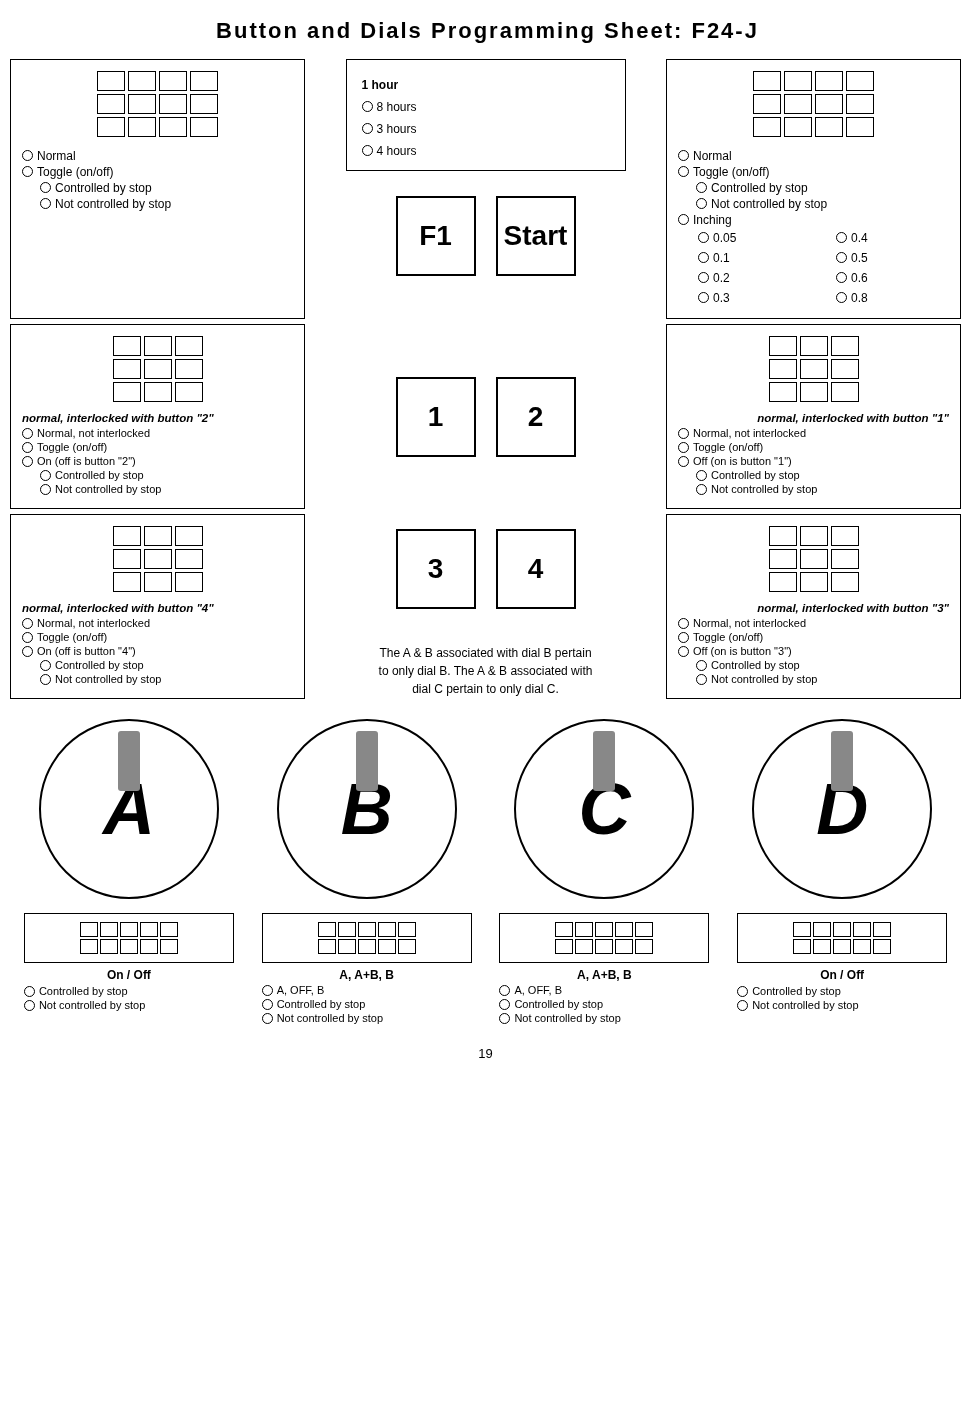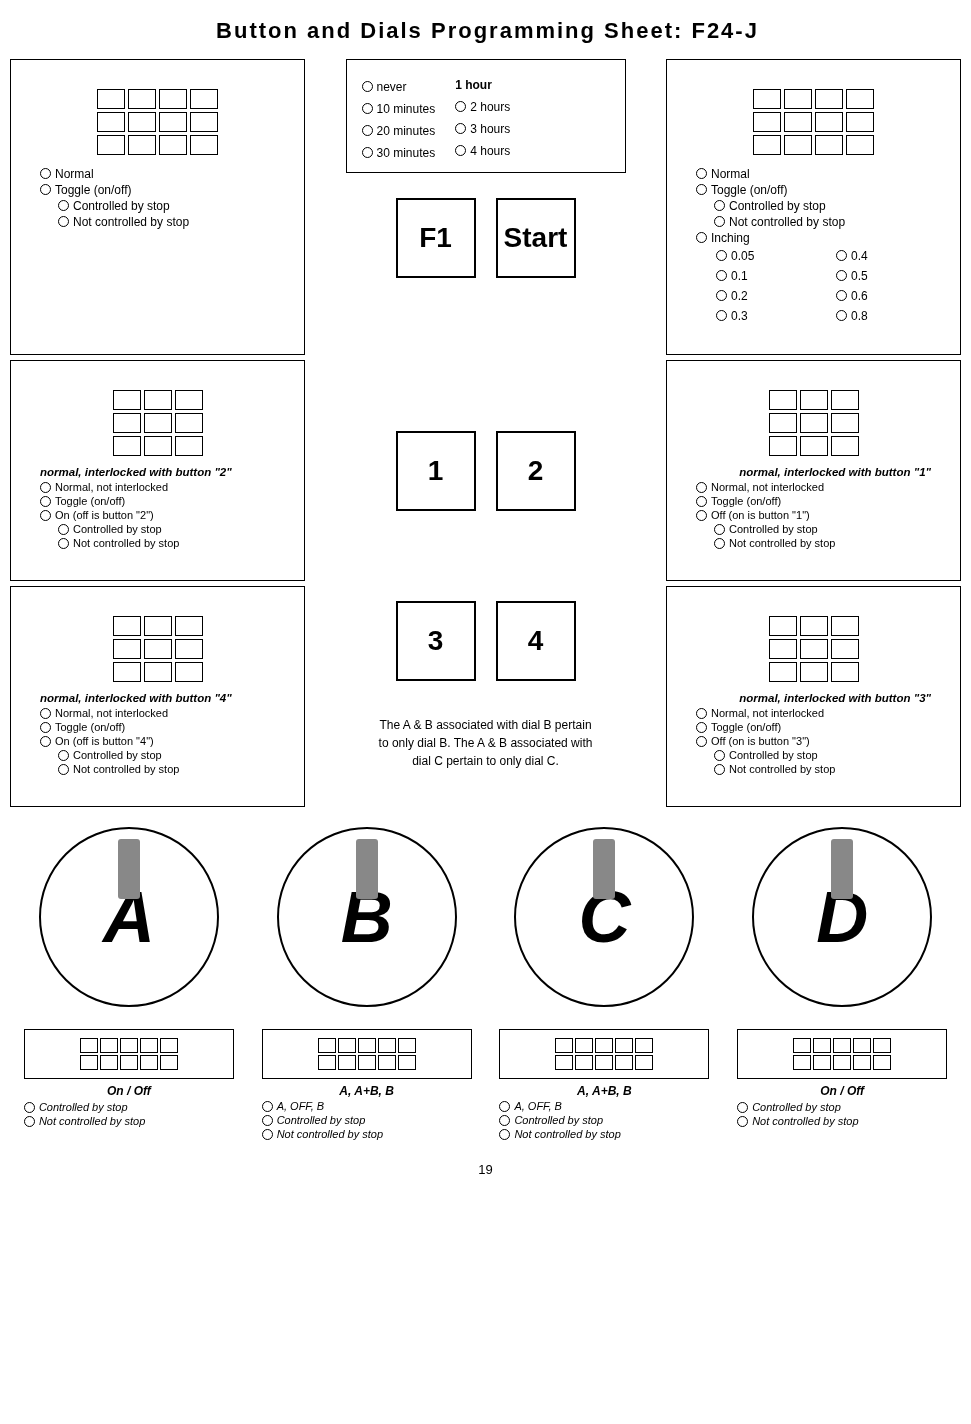--- a/index.html
+++ b/index.html
@@ -20,21 +20,21 @@
       padding: 18px 0 10px 4px;
       font-family: Arial, sans-serif;
     }
     .btn-cell {
       border: 1.5px solid #000;
       background: #fff;
     }
     
     .panel {
       border: 1.5px solid #000;
-      padding: 24px;
+      padding: 6px;
       position: relative;
     }
     .radio-row {
       display: flex;
       align-items: flex-start;
       gap: 4px;
       margin: 2px 0;
     }
     .radio-circle {
       width: 11px;
@@ -130,23 +130,22 @@
       left: 50%;
       transform: translateX(-50%);
       width: 22px;
       height: 60px;
       background: #888;
       border-radius: 3px;
       z-index: 2;
     }
     
     .dial-info {
-      margin-top: 22px;
+      margin-top: 14px;
       width: 210px;
-      font-style: italic;
     }
     .dial-info-box {
       border: 1.5px solid #000;
       padding: 5px 8px;
       margin-bottom: 5px;
     }
     .italic-bold { font-style: italic; font-weight: bold; }
     
     .center-note {
       font-size: 12px;
@@ -208,42 +207,24 @@
         <span>Not controlled by stop</span>
       </div>
     </div>
   </div>
 
   <div class="center-col" style="width:330px;">
 
     <div class="shutdown-panel">
       <div class="shutdown-options">
         <div class="shutdown-col">
-          <div class="radio-row">
-            <span class="radio-circle"></span>
-            <span>never</span>
-          </div>
-          <div class="radio-row">
-            <span class="radio-circle"></span>
-            <span>10 minutes</span>
-          </div>
-          <div class="radio-row">
-            <span class="radio-circle"></span>
-            <span>20 minutes</span>
-          </div>
-          <div class="radio-row">
-            <span class="radio-circle"></span>
-            <span>30 minutes</span>
-          </div>
-        </div>
-        <div class="shutdown-col">
           <div style="font-weight:bold; margin-bottom:2px;">1 hour</div>
           <div class="radio-row">
             <span class="radio-circle"></span>
-            <span>2 hours</span>
+            <span>8 hours</span>
           </div>
           <div class="radio-row">
             <span class="radio-circle"></span>
             <span>3 hours</span>
           </div>
           <div class="radio-row">
             <span class="radio-circle"></span>
             <span>4 hours</span>
           </div>
         </div>

